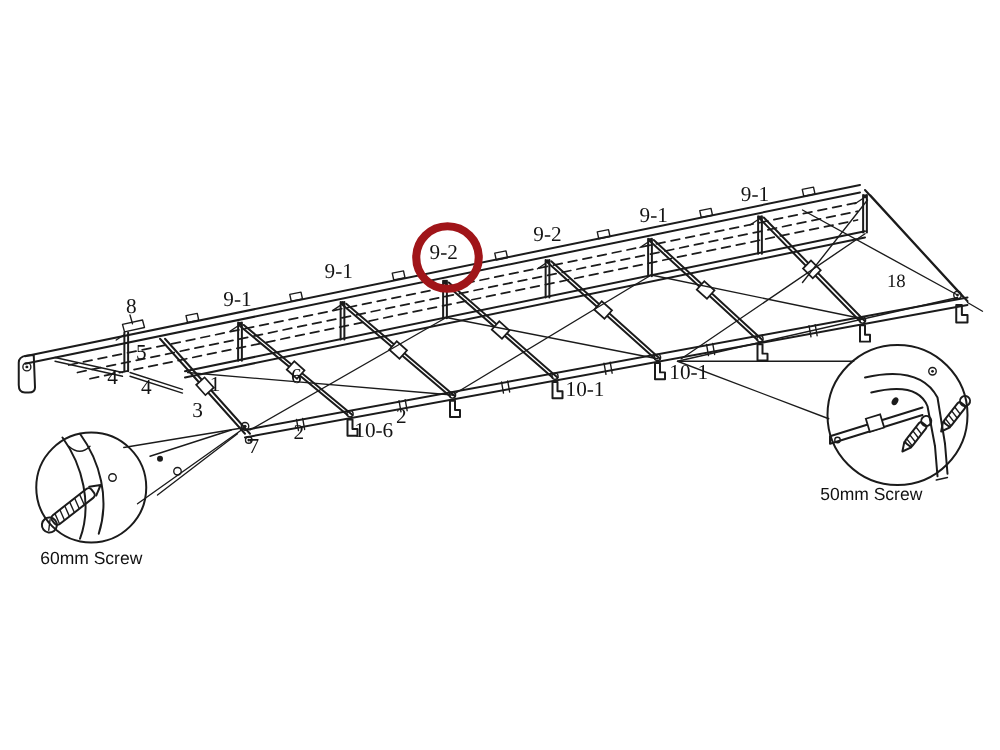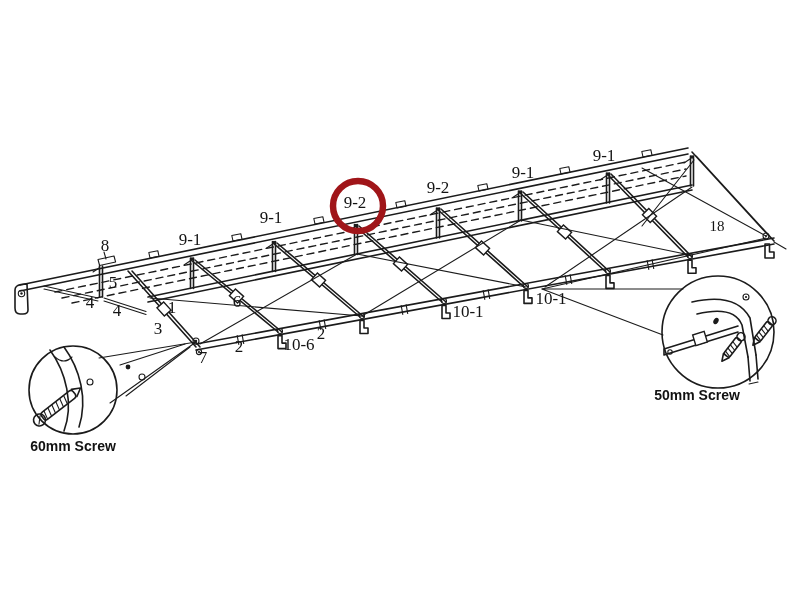--- a/index.html
+++ b/index.html
@@ -10,21 +10,21 @@
   .stage svg{position:absolute;left:0;top:0;}
   .lbl{
     position:absolute;transform:translate(-50%,-50%);
     font-weight:400;font-size:17px;line-height:1;color:#141414;
     white-space:nowrap;letter-spacing:0px;
   }
   .lbl.sm{font-size:15px;}
   .cap{
     position:absolute;transform:translate(-50%,-50%);
     font-family:"Liberation Sans","DejaVu Sans",sans-serif;
-    font-weight:700;font-size:14px;color:#111111;white-space:nowrap;
+    font-weight:400;font-size:14px;color:#111111;white-space:nowrap;
   }
   .art{stroke:#1b1b1b;fill:none;stroke-width:1.6;stroke-linecap:round;stroke-linejoin:round;}
   .thin{stroke-width:1.1;}
   .dash{stroke-dasharray:7 5;stroke-width:1.4;}
   .fillb{fill:#1b1b1b;stroke:none;}
   .sleeve{fill:#ffffff;stroke:#1b1b1b;stroke-width:1.4;}
 </style>
 </head>
 <body>
 

